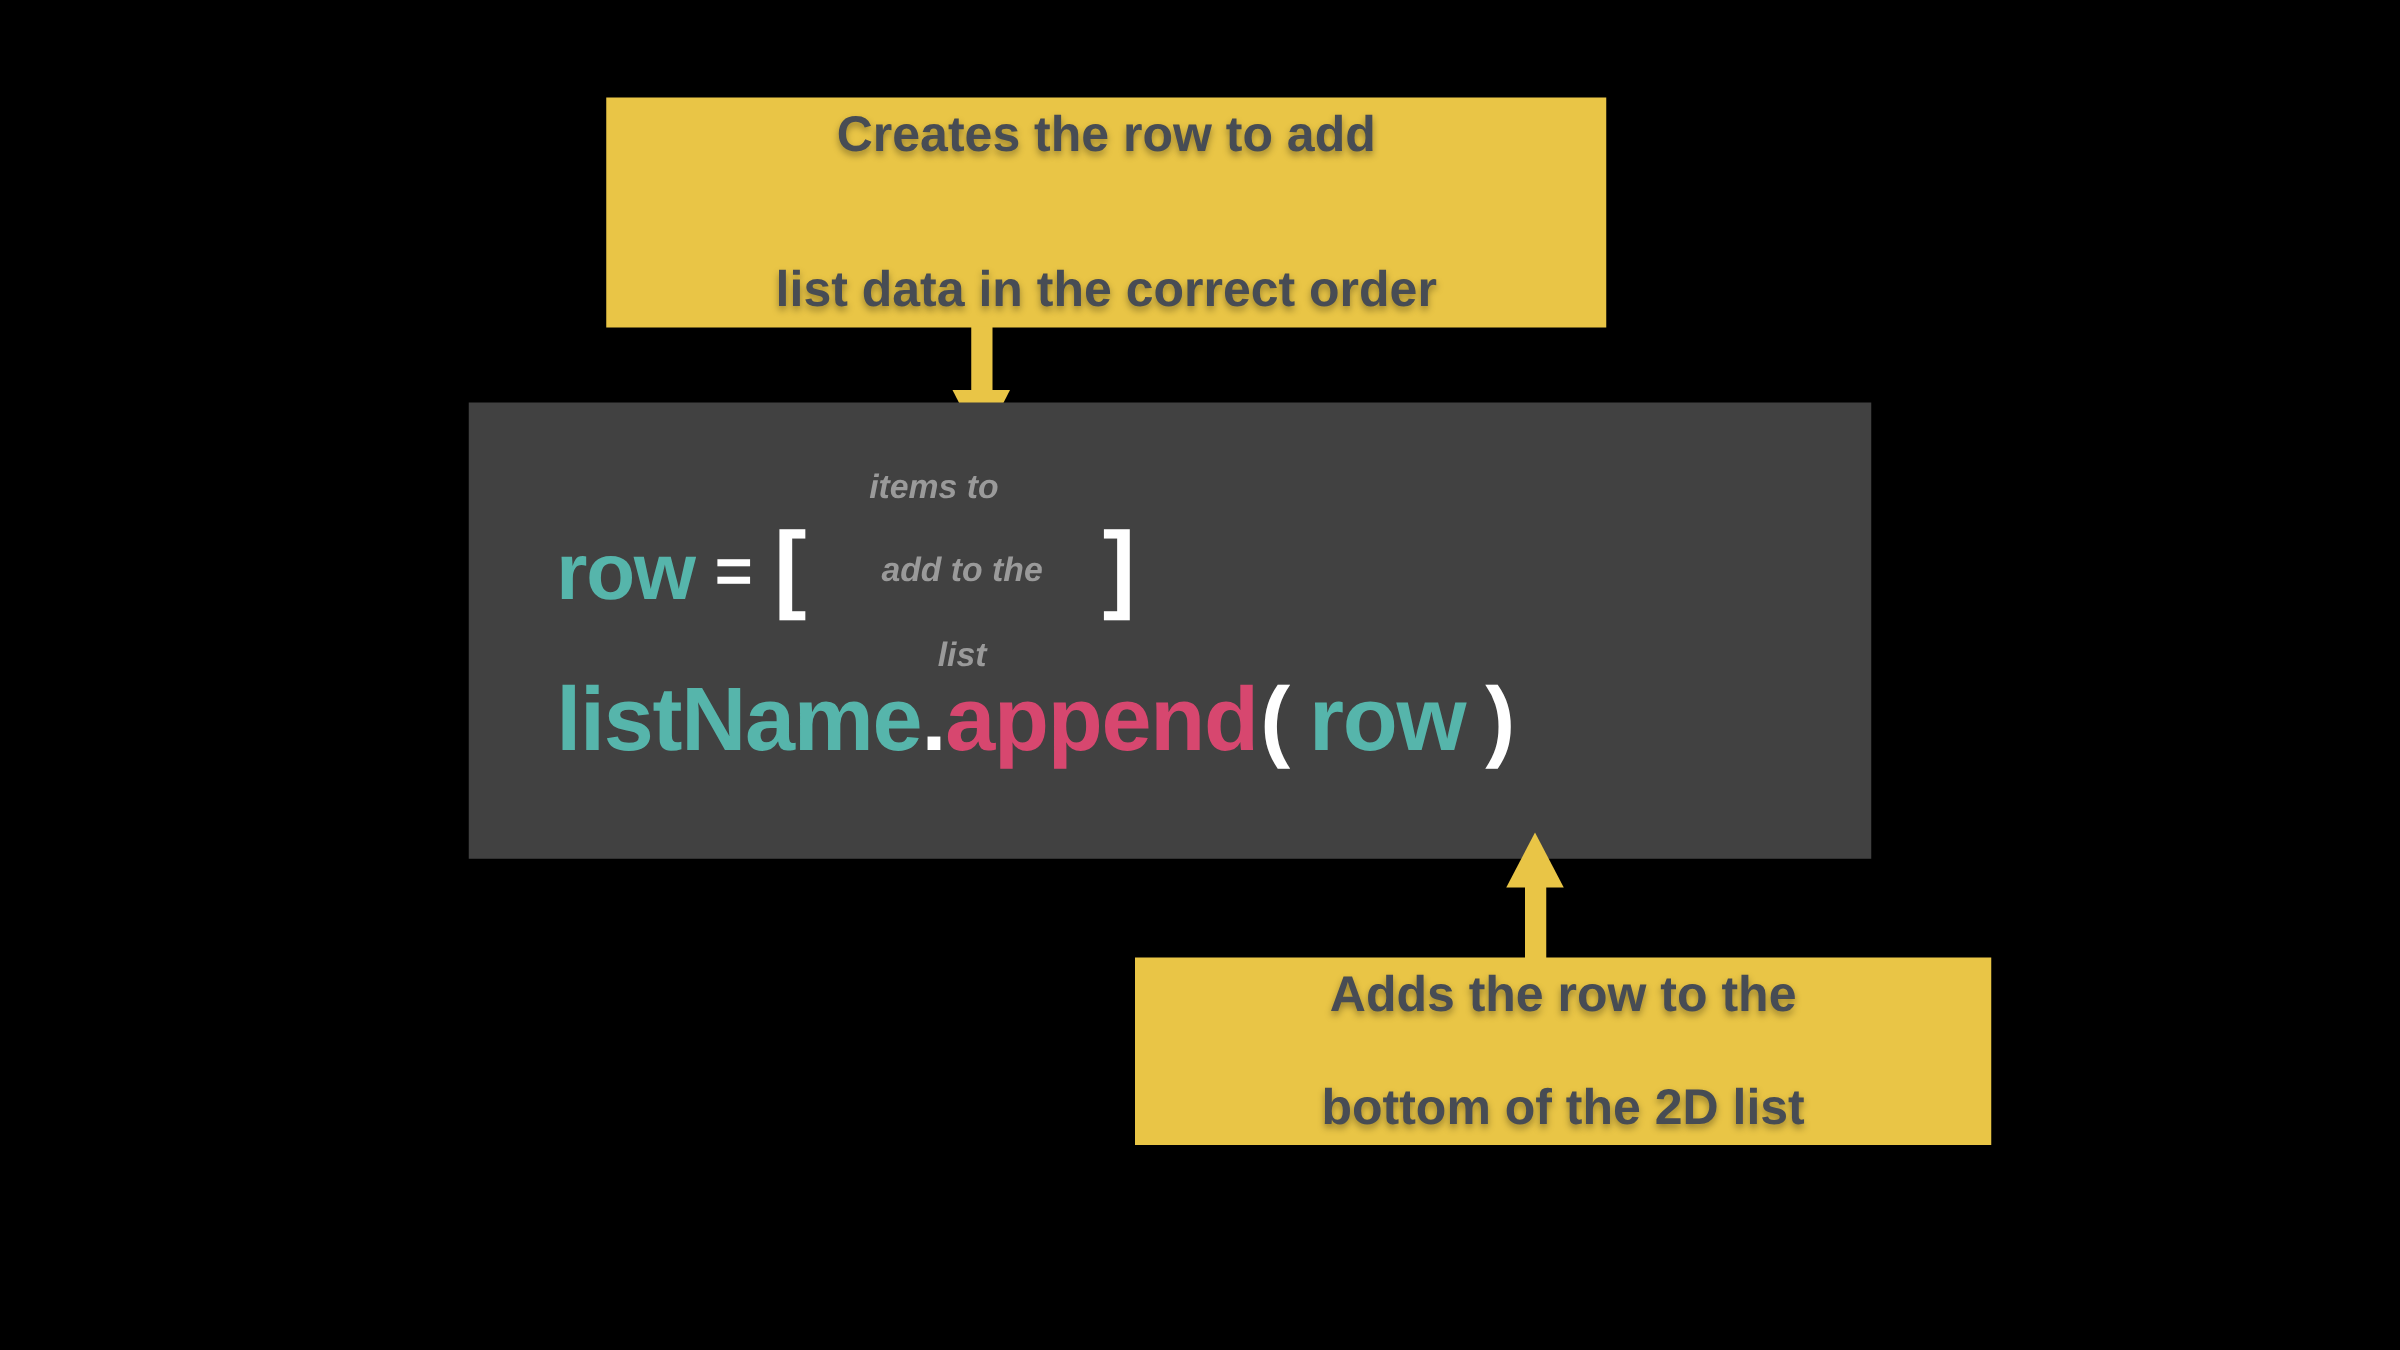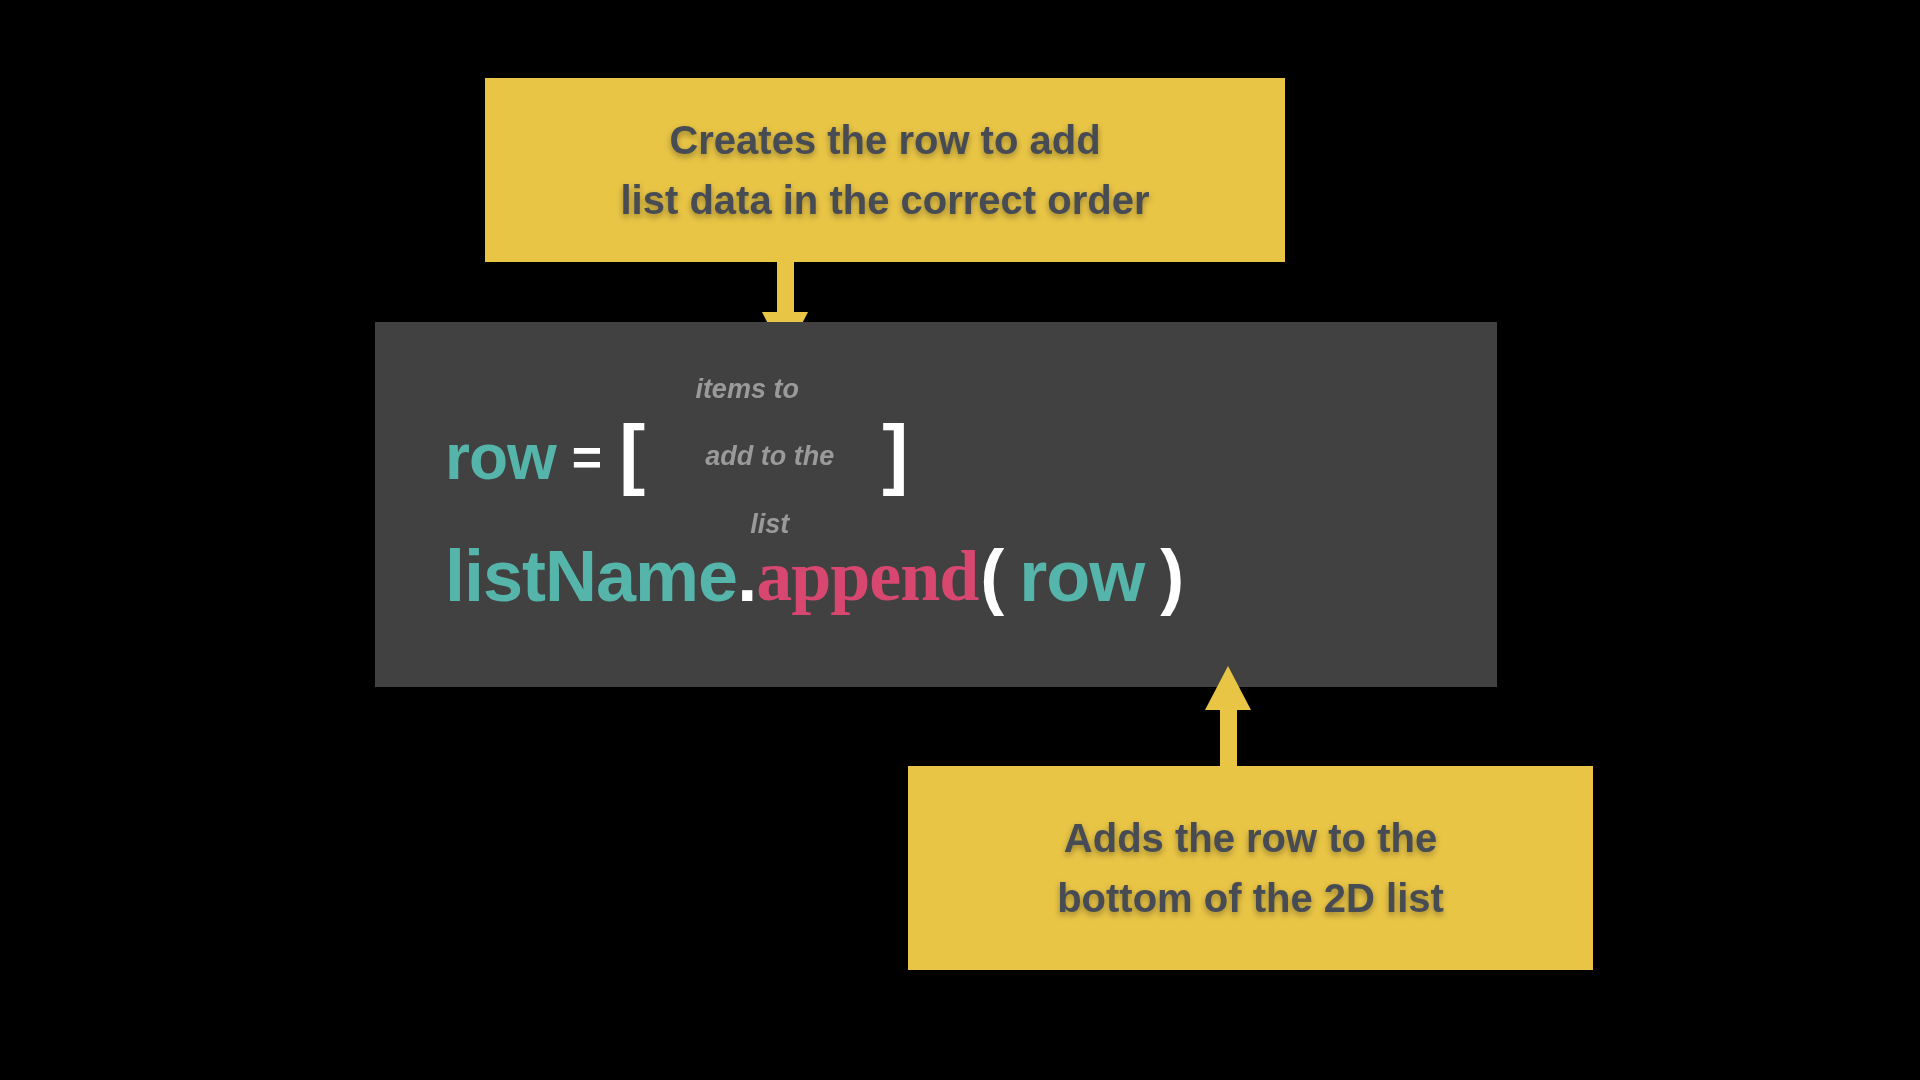--- a/index.html
+++ b/index.html
@@ -14,34 +14,34 @@
     overflow: hidden;
     font-family: "Liberation Sans", sans-serif;
   }
 
   
   .callout {
     position: absolute;
     background: var(--yellow);
     display: flex;
     flex-direction: column;
-    justify-content: center;
+    justify-content: space-between;
     align-items: center;
     text-align: center;
   }
   .callout .callout-line {
     font-size: 40px;
     font-weight: bold;
     color: var(--callout-text);
     line-height: 1.5;
     text-shadow: 0 3px 6px rgba(0,0,0,0.35);
     white-space: nowrap;
   }
   #callout-top    { left: 485px; top: 78px;  width: 800px; height: 184px; }
-  #callout-bottom { left: 908px; top: 766px; width: 685px; height: 204px; }
+  #callout-bottom { left: 908px; top: 766px; width: 685px; height: 150px; }
 
   
   .arrow-stem {
     position: absolute;
     background: var(--yellow);
   }
   .arrow-head {
     position: absolute;
     width: 0; height: 0;
   }
@@ -73,21 +73,21 @@
     display: flex;
     align-items: center;
     white-space: pre;
     font-weight: bold;
     letter-spacing: -1px;
   }
   #code-line-1 { top: 72px; height: 126px; }
   #code-line-2 { top: 212px; height: 84px; }
 
   .tok-teal  { color: var(--teal); }
-  .tok-pink  { color: var(--pink); font-family: Liberation Serif, serif; }
+  .tok-pink  { color: var(--pink); }
   .tok-white { color: var(--white); }
 
   #code-line-1 .var-name   { font-size: 64px; }
   #code-line-1 .equals     { font-size: 52px; margin: 0 18px 0 16px; }
   #code-line-1 .bracket    { font-size: 78px; line-height: 1; transform: translateY(-4px); }
   #code-line-1 .bracket-note {
     font-size: 27px;
     font-style: italic;
     font-weight: bold;
     color: var(--note-gray);

